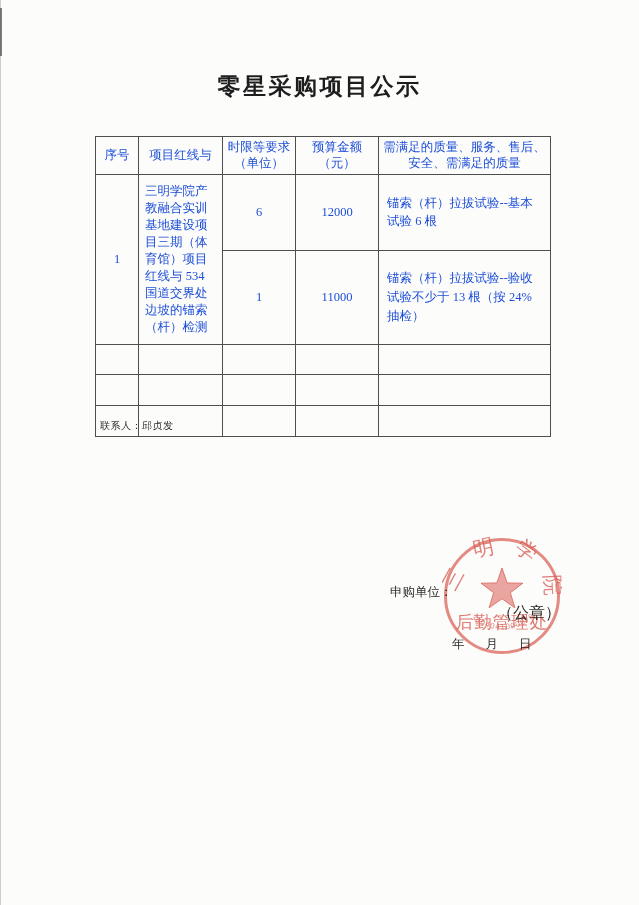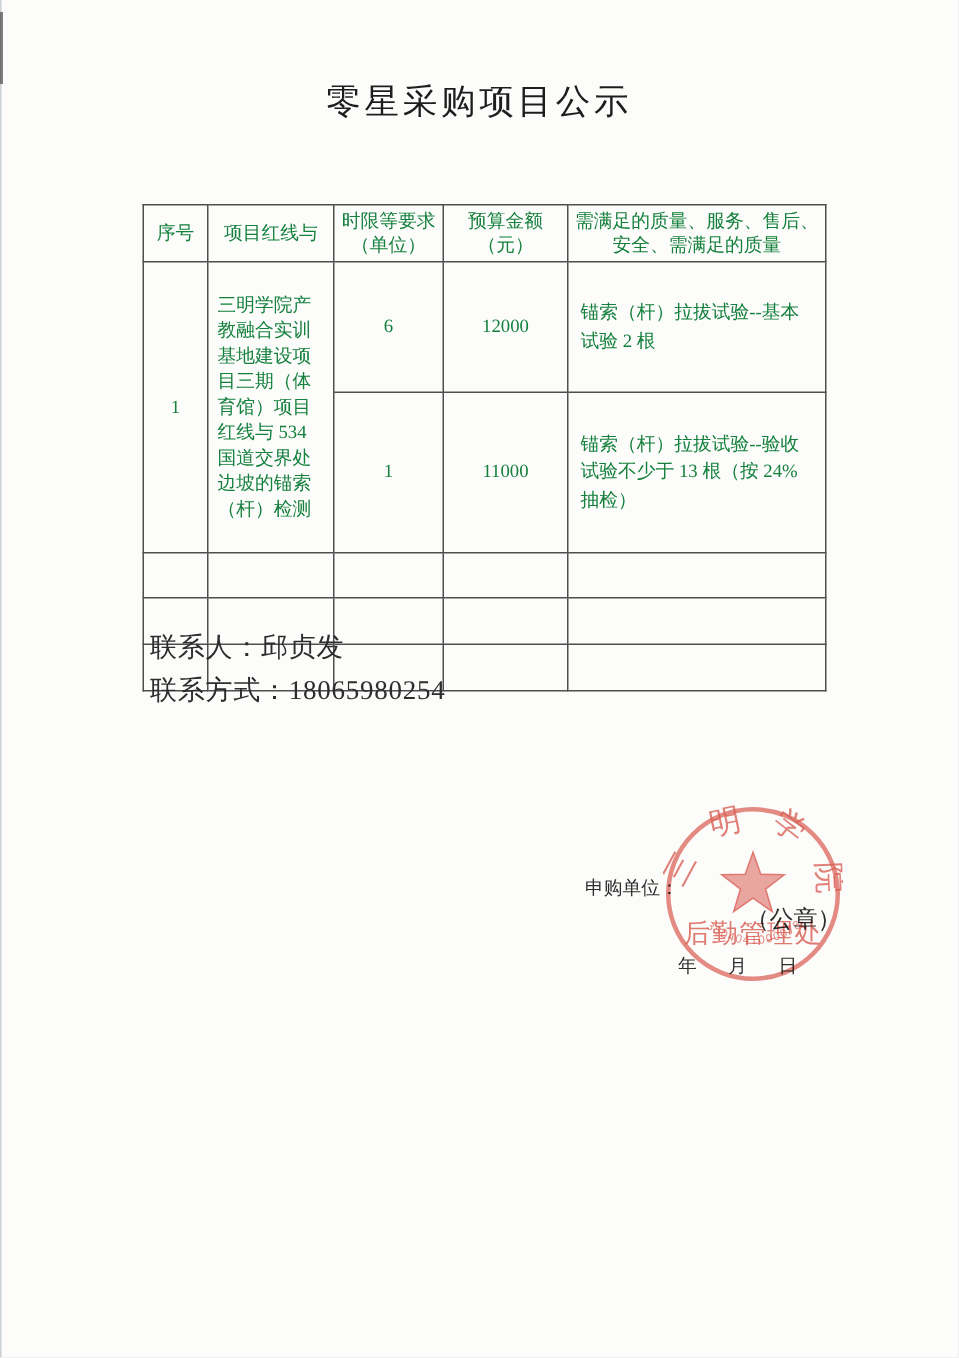--- a/index.html
+++ b/index.html
@@ -14,55 +14,55 @@
   }
   .scan-edge-left {
     position:absolute; left:0; top:0; width:1px; height:905px;
     background:#c9cfd2;
   }
   .scan-edge-mark {
     position:absolute; left:0; top:8px; width:2px; height:48px;
     background:#3f3f3f; opacity:.65;
   }
   .doc-title {
-    position:absolute; left:0; top:52px; width:100%;
+    position:absolute; left:0; top:71px; width:100%;
     margin:0; text-align:center;
-    font-size:23px; font-weight:400; letter-spacing:2.5px;
+    font-size:23px; font-weight:700; letter-spacing:2.5px;
     color:#1d1d1d;
   }
   table.doc-table {
     position:absolute; left:95px; top:136px; width:455px;
     border-collapse:collapse; table-layout:fixed;
-    font-size:12.5px; color:#15803d;
+    font-size:12.5px; color:#1d4ed8;
   }
   .doc-table th, .doc-table td {
     border:1px solid #4e4e4e;
     font-weight:normal;
     padding:2px 4px;
     overflow:hidden;
   }
   .doc-table thead tr { height:36px; }
   .doc-table thead th {
     text-align:center; vertical-align:middle;
     line-height:1.3; padding:2px 3px;
   }
   tr.row-a { height:61px; }
   tr.row-b { height:74px; }
   tr.row-empty { height:30px; }
   td.c-index { text-align:center; vertical-align:middle; }
   td.c-name {
     text-align:left; vertical-align:middle;
-    padding:20px 6px; line-height:1.36; word-break:break-all;
+    padding:8px 6px; line-height:1.36; word-break:break-all;
   }
   td.c-qty, td.c-budget { text-align:center; vertical-align:middle; }
   td.c-req {
     text-align:left; vertical-align:middle;
     padding:4px 8px 4px 8px; line-height:1.5; word-break:break-all;
   }
-  .contact-line { position:absolute; font-size:18px; letter-spacing:.5px; }
+  .contact-line { position:absolute; font-size:10px; letter-spacing:.5px; }
   .contact-person { left:100px; top:419px; }
   .contact-phone  { left:100px; top:448px; }
   .footer-unit      { position:absolute; left:390px; top:584px; font-size:12.5px; }
   .footer-seal-note { position:absolute; left:497px; top:603px; font-size:16px; }
   .footer-date {
     position:absolute; left:452px; top:636px; font-size:12.5px;
     display:flex; column-gap:21px;
   }
   :root { --seal-color:#dc5f55; }
   svg.seal {
@@ -106,21 +106,21 @@
         <th>预算金额（元）</th>
         <th>需满足的质量、服务、售后、安全、需满足的质量</th>
       </tr>
     </thead>
     <tbody>
       <tr class="row-a">
         <td class="c-index" rowspan="2">1</td>
         <td class="c-name" rowspan="2">三明学院产教融合实训基地建设项目三期（体育馆）项目红线与 534 国道交界处边坡的锚索（杆）检测</td>
         <td class="c-qty">6</td>
         <td class="c-budget">12000</td>
-        <td class="c-req">锚索（杆）拉拔试验--基本试验 2 根</td>
+        <td class="c-req">锚索（杆）拉拔试验--基本试验 6 根</td>
       </tr>
       <tr class="row-b">
         <td class="c-qty">1</td>
         <td class="c-budget">11000</td>
         <td class="c-req">锚索（杆）拉拔试验--验收试验不少于 13 根（按 24%抽检）</td>
       </tr>
       <tr class="row-empty">
         <td></td>
           <td></td>
         <td></td>
@@ -140,23 +140,20 @@
         <td></td>
           <td></td>
         <td></td>
       </tr>
     </tbody>
   </table>
 
   <div class="contact-line contact-person">
     <span>联系人：</span><span>邱贞发</span>
   </div>
-  <div class="contact-line contact-phone">
-    <span>联系方式：</span><span>18065980254</span>
-  </div>
 
   <div class="footer-unit">申购单位：</div>
   <div class="footer-seal-note">（公章）</div>
   <div class="footer-date">
     <span>年</span>
     <span>月</span>
     <span>日</span>
   </div>
 
   <svg class="seal" viewBox="0 0 120 120" aria-hidden="true">

